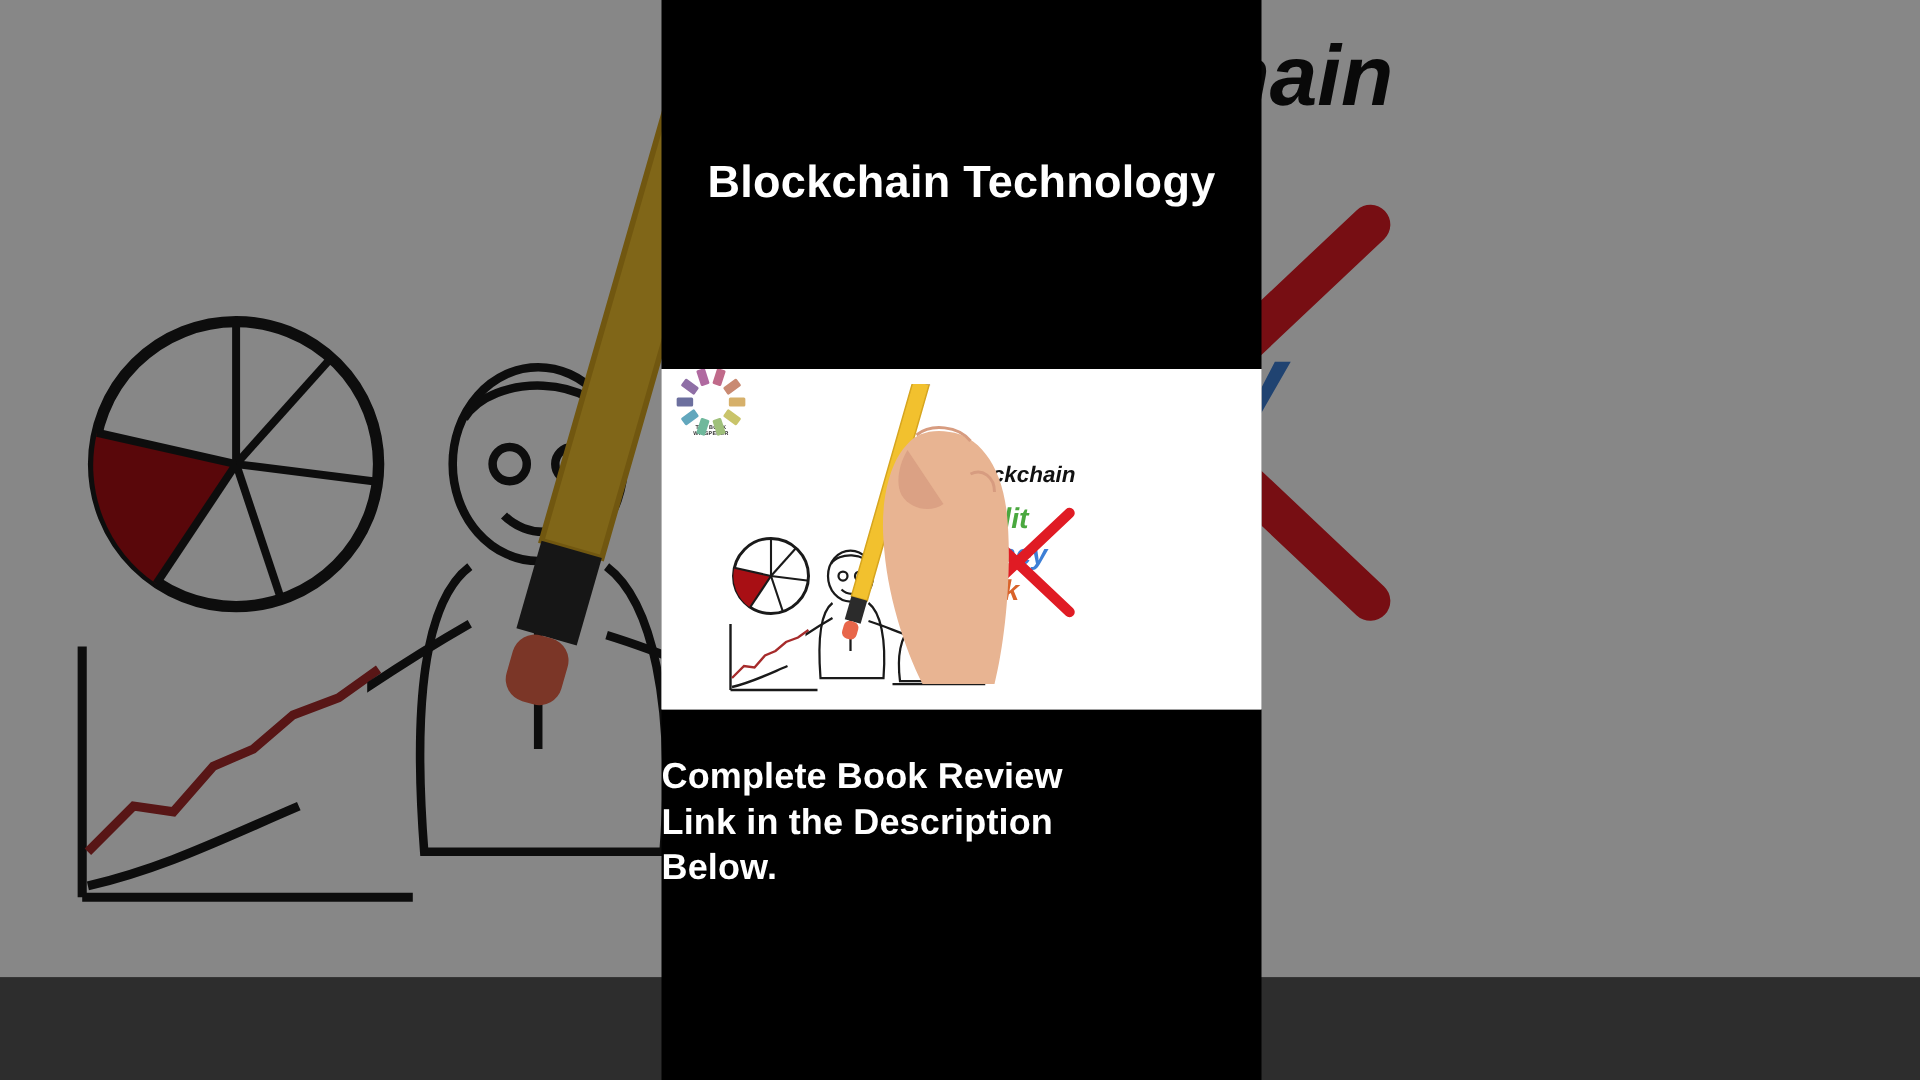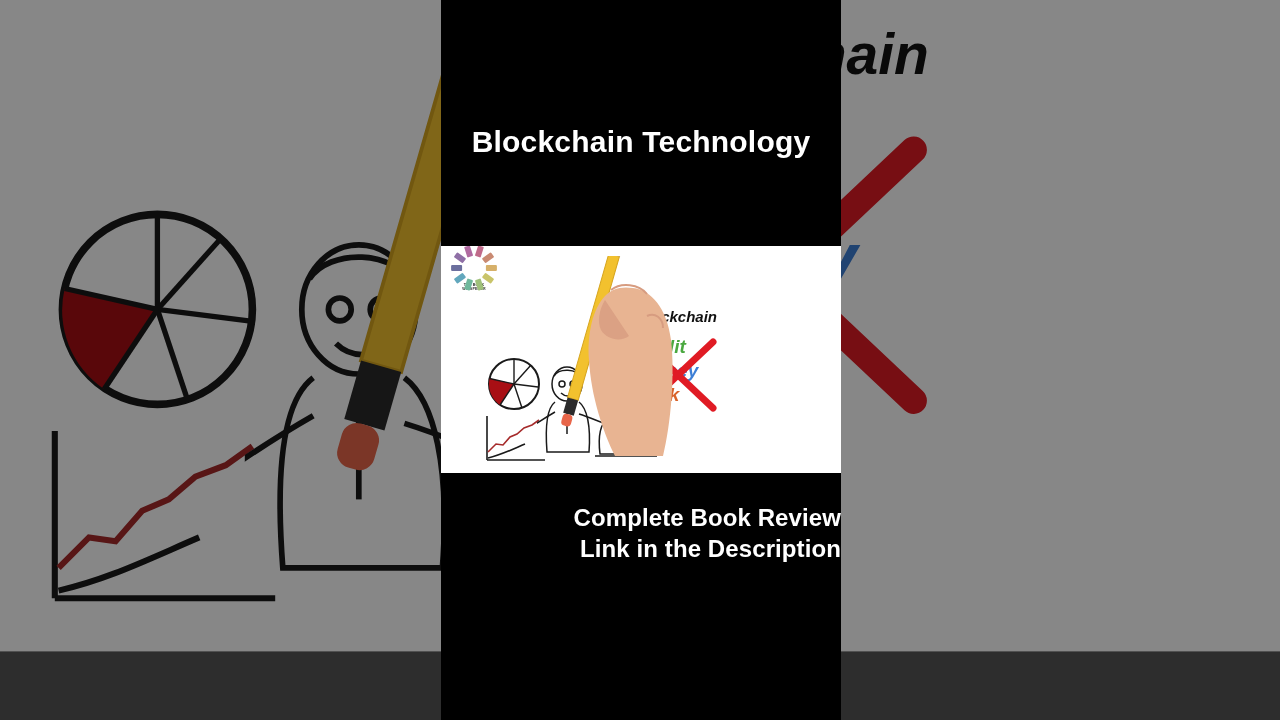--- a/index.html
+++ b/index.html
@@ -23,23 +23,23 @@
   .logo .bk{position:absolute;left:50%;top:50%;border-radius:1px;}
   .logo .txt{text-align:center;font-weight:bold;color:#2b2b2b;letter-spacing:.2px;line-height:1.05;}
 
   .wb-word{position:absolute;font-family:"Liberation Sans",sans-serif;white-space:nowrap;}
   .handwrite{font-style:italic;font-weight:bold;}
 
   .hand-wrap{position:absolute;}
 
   
   #video-col{position:absolute;left:441px;top:0;width:400px;height:720px;background:#000;z-index:100;}
-  #title-block{position:absolute;left:0;top:124px;width:400px;text-align:center;color:#fff;
+  #title-block{position:absolute;left:0;top:104px;width:400px;text-align:center;color:#fff;
                font-size:30px;font-weight:bold;line-height:1.22;letter-spacing:.2px;}
-  #caption-block{position:absolute;left:0;top:503px;width:400px;text-align:right;color:#fff;
+  #caption-block{position:absolute;left:0;top:503px;width:400px;text-align:left;color:#fff;
                font-size:24px;font-weight:bold;line-height:1.28;letter-spacing:.1px;}
   #video-frame{position:absolute;left:0;top:246px;width:400px;height:227px;background:#fff;overflow:hidden;}
 </style>
 </head>
 <body>
 
 <div id="stage">
 
   <div id="bg-layer">
     <div id="bg-scaleframe">
@@ -213,16 +213,17 @@
             <path d="M88 60 C96 56 104 62 104 72" fill="none" stroke="#d79c80" stroke-width="2"></path>
           </svg>
         </div>
 
       </div>
     </div>
 
     <div id="caption-block">
       <div>Complete Book Review</div>
       <div>Link in the Description</div>
+      <div>Below.</div>
     </div>
 
   </div>
 </div>
 
 </body></html>

